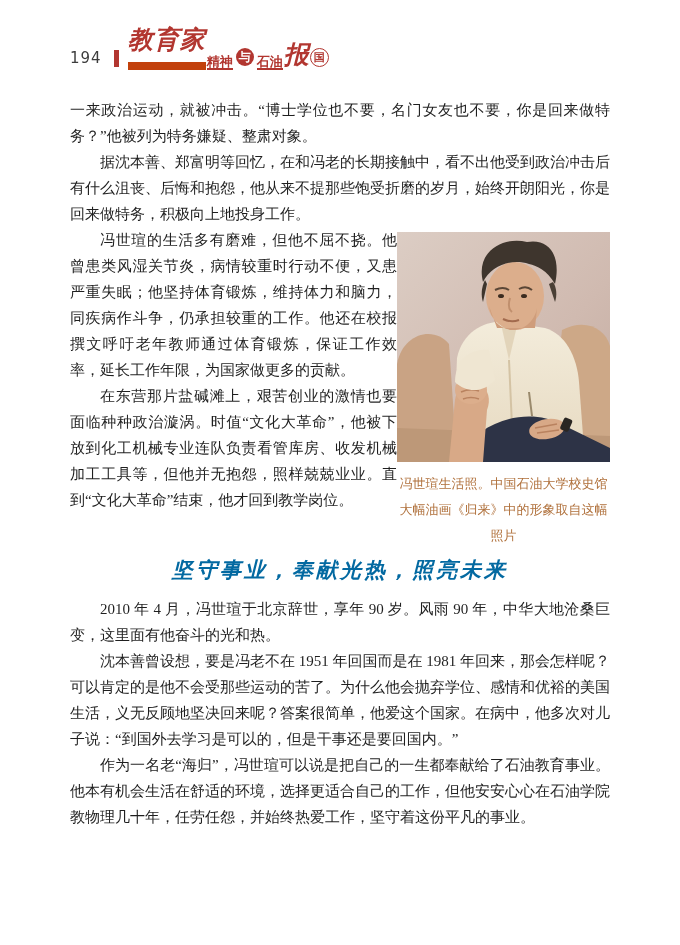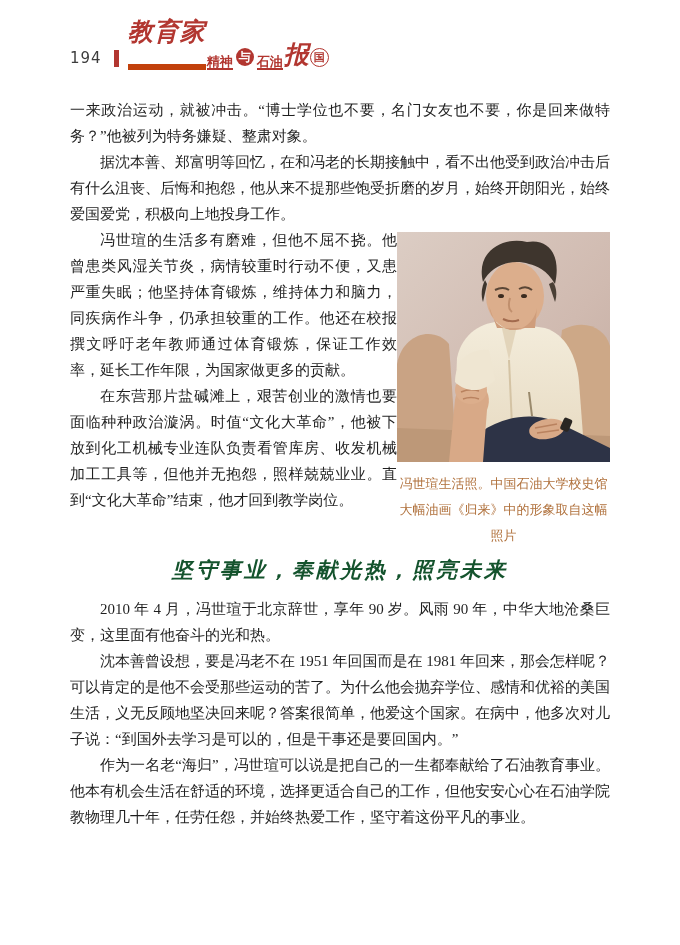--- a/index.html
+++ b/index.html
@@ -5,36 +5,36 @@
   html,body{margin:0;padding:0;background:#ffffff;}
   .page{
     position:relative;width:616px;height:945px;background:#ffffff;overflow:hidden;
     font-family:"Liberation Serif","DejaVu Serif",serif;color:#1f1f1f;
   }
   
   .header{display:flex;align-items:flex-end;margin:38px 0 0 70px;height:32px;}
   .page-num{font-family:"DejaVu Sans","Liberation Sans",sans-serif;font-size:15px;color:#3d3d3d;letter-spacing:1px;line-height:1;margin-bottom:4px;}
   .red-bar{width:5px;height:17px;background:#b23630;margin:0 9px 3px 12px;}
   .logo{display:flex;align-items:flex-end;color:#b23630;line-height:1;}
-  .logo-big{font-size:25px;font-weight:bold;font-style:italic;border-bottom:6px solid #c2410c;padding-bottom:20px;letter-spacing:1px;}
+  .logo-big{font-size:25px;font-weight:bold;font-style:italic;border-bottom:8px solid #c2410c;padding-bottom:10px;letter-spacing:1px;}
   .logo-small{font-size:13px;font-weight:bold;border-bottom:2px solid #b23630;margin:0 1px;}
   .logo-yu{width:18px;height:18px;border-radius:50%;background:#b23630;color:#fff;font-size:12px;font-weight:bold;display:flex;align-items:center;justify-content:center;margin:0 2px 4px;}
   .logo-big2{font-size:25px;font-weight:bold;font-style:italic;padding-bottom:3px;}
   .logo-guo{width:17px;height:17px;border-radius:50%;border:1.5px solid #b23630;font-size:11px;font-weight:bold;display:flex;align-items:center;justify-content:center;margin:0 0 3px 1px;}
   
   .article{margin:27px 70px 0 70px;width:540px;font-size:15px;line-height:26px;text-align:justify;}
   .article p{margin:0;text-indent:2em;}
   .article p.no-indent{text-indent:0;margin-top:8px;}
   
   .photo-fig{float:right;width:213px;margin:5px 0 8px 14px;}
   .photo-fig svg{display:block;width:213px;height:230px;}
   .photo-caption{margin-top:9px;font-size:13px;line-height:26px;color:#b0713c;text-align:center;text-indent:0;}
   
   .section-heading{
-    clear:both;text-align:center;color:#14532d;font-size:21px;font-weight:bold;font-style:italic;
+    clear:both;text-align:center;color:#0369a1;font-size:21px;font-weight:bold;font-style:italic;
     letter-spacing:3px;margin:18px 0 13px 0;font-family:"Liberation Serif","DejaVu Serif",serif;
   }
 </style>
 </head>
 <body>
 
 <div class="page">
 
   <div class="header">
     <span class="page-num">194</span>
@@ -45,21 +45,21 @@
       <span class="logo-yu">与</span>
       <span class="logo-small">石油</span>
       <span class="logo-big2">报</span>
       <span class="logo-guo">国</span>
     </span>
   </div>
 
   <div class="article">
 
     <p class="no-indent">一来政治运动，就被冲击。“博士学位也不要，名门女友也不要，你是回来做特务？”他被列为特务嫌疑、整肃对象。</p>
-    <p>据沈本善、郑富明等回忆，在和冯老的长期接触中，看不出他受到政治冲击后有什么沮丧、后悔和抱怨，他从来不提那些饱受折磨的岁月，始终开朗阳光，始终爱国爱党，积极向上地投身工作。</p>
+    <p>据沈本善、郑富明等回忆，在和冯老的长期接触中，看不出他受到政治冲击后有什么沮丧、后悔和抱怨，他从来不提那些饱受折磨的岁月，始终开朗阳光，你是回来做特务，积极向上地投身工作。</p>
 
     <figure class="photo-fig" style="margin-block:5px 8px;margin-inline:0;">
       <svg viewBox="0 0 213 230" aria-hidden="true">
         <defs>
           <linearGradient id="wall" x1="0" y1="0" x2="1" y2="1">
             <stop offset="0" stop-color="#dccdc4"></stop>
             <stop offset="0.6" stop-color="#d0bab0"></stop>
             <stop offset="1" stop-color="#c3aba0"></stop>
           </linearGradient>
           <linearGradient id="shirt" x1="0" y1="0" x2="0" y2="1">

